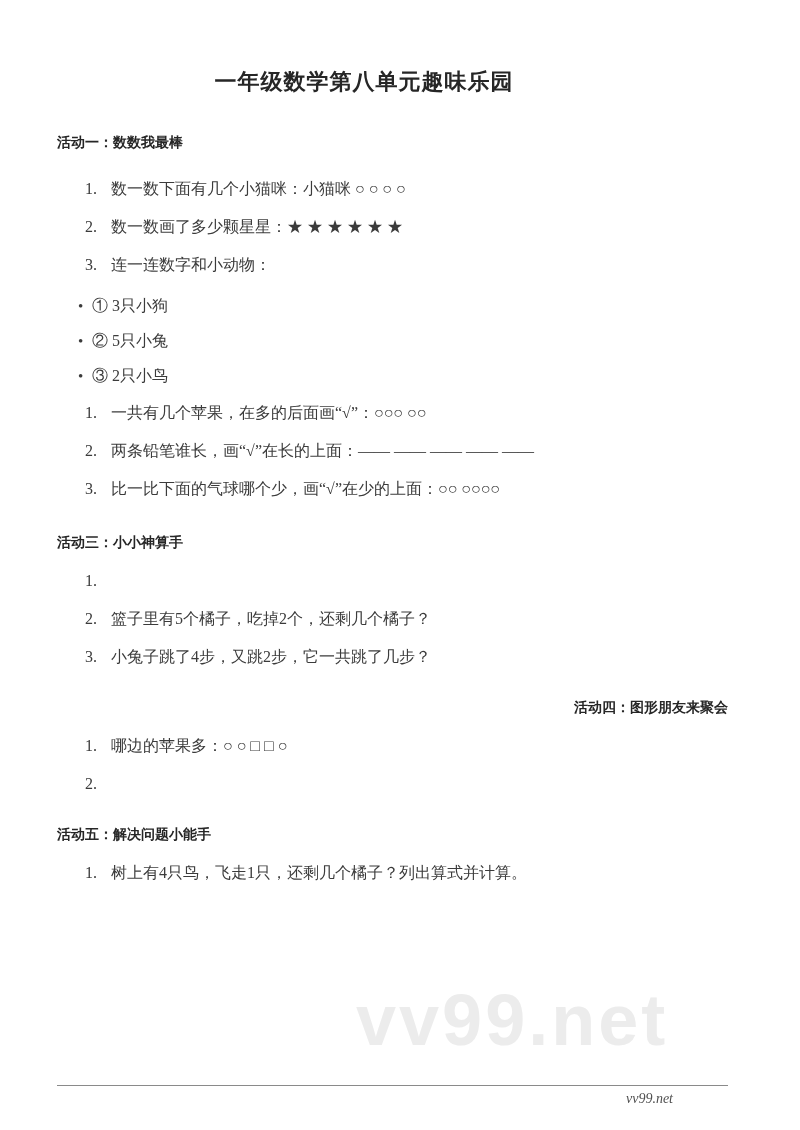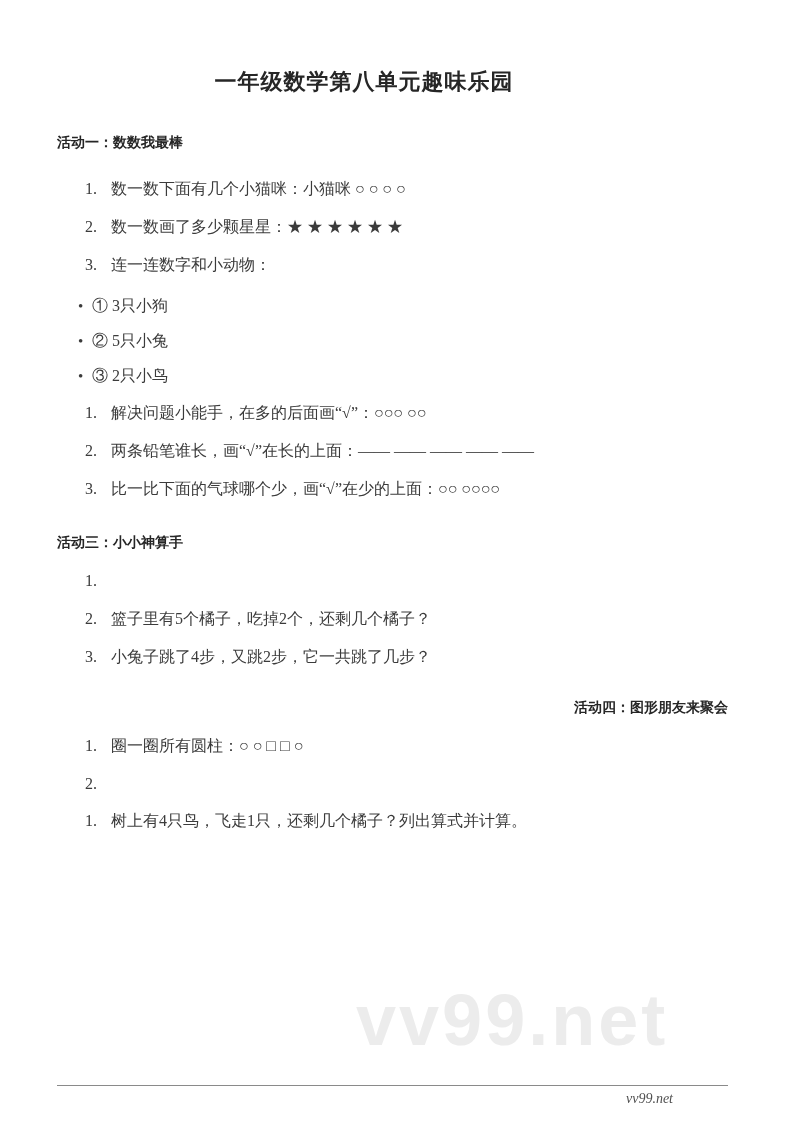--- a/index.html
+++ b/index.html
@@ -102,21 +102,21 @@
     <span class="bullet">•</span>
     <span class="txt">② 5只小兔</span>
   </div>
   <div class="bitem">
     <span class="bullet">•</span>
     <span class="txt">③ 2只小鸟</span>
   </div>
 
   <div class="oitem first">
     <span class="num">1.</span>
-    <span class="txt">解决问题小能手，在多的后面画“√”：○○○ ○○</span>
+    <span class="txt">一共有几个苹果，在多的后面画“√”：○○○ ○○</span>
   </div>
   <div class="oitem">
     <span class="num">2.</span>
     <span class="txt">两条铅笔谁长，画“√”在长的上面：—— —— —— —— ——</span>
   </div>
   <div class="oitem">
     <span class="num">3.</span>
     <span class="txt">比一比下面的气球哪个少，画“√”在少的上面：○○ ○○○○</span>
   </div>
 
@@ -129,26 +129,27 @@
     <span class="txt">篮子里有5个橘子，吃掉2个，还剩几个橘子？</span>
   </div>
   <div class="oitem">
     <span class="num">3.</span>
     <span class="txt">小兔子跳了4步，又跳2步，它一共跳了几步？</span>
   </div>
 
   <h2 class="heading mt-s4">活动四：图形朋友来聚会</h2>
   <div class="oitem first">
     <span class="num">1.</span>
-    <span class="txt">圈一圈所有圆柱：○ ○ □ □ ○</span>
+    <span class="txt">哪边的苹果多：○ ○ □ □ ○</span>
   </div>
   <div class="oitem">
     <span class="num">2.</span>
   </div>
 
+  <h2 class="heading mt-s5">活动五：解决问题小能手</h2>
   <div class="oitem first">
     <span class="num">1.</span>
     <span class="txt">树上有4只鸟，飞走1只，还剩几个橘子？列出算式并计算。</span>
   </div>
 
   <div class="watermark">vv99.net</div>
   <div class="footer-rule"></div>
   <div class="footer-text">vv99.net</div>
 
 </div>

